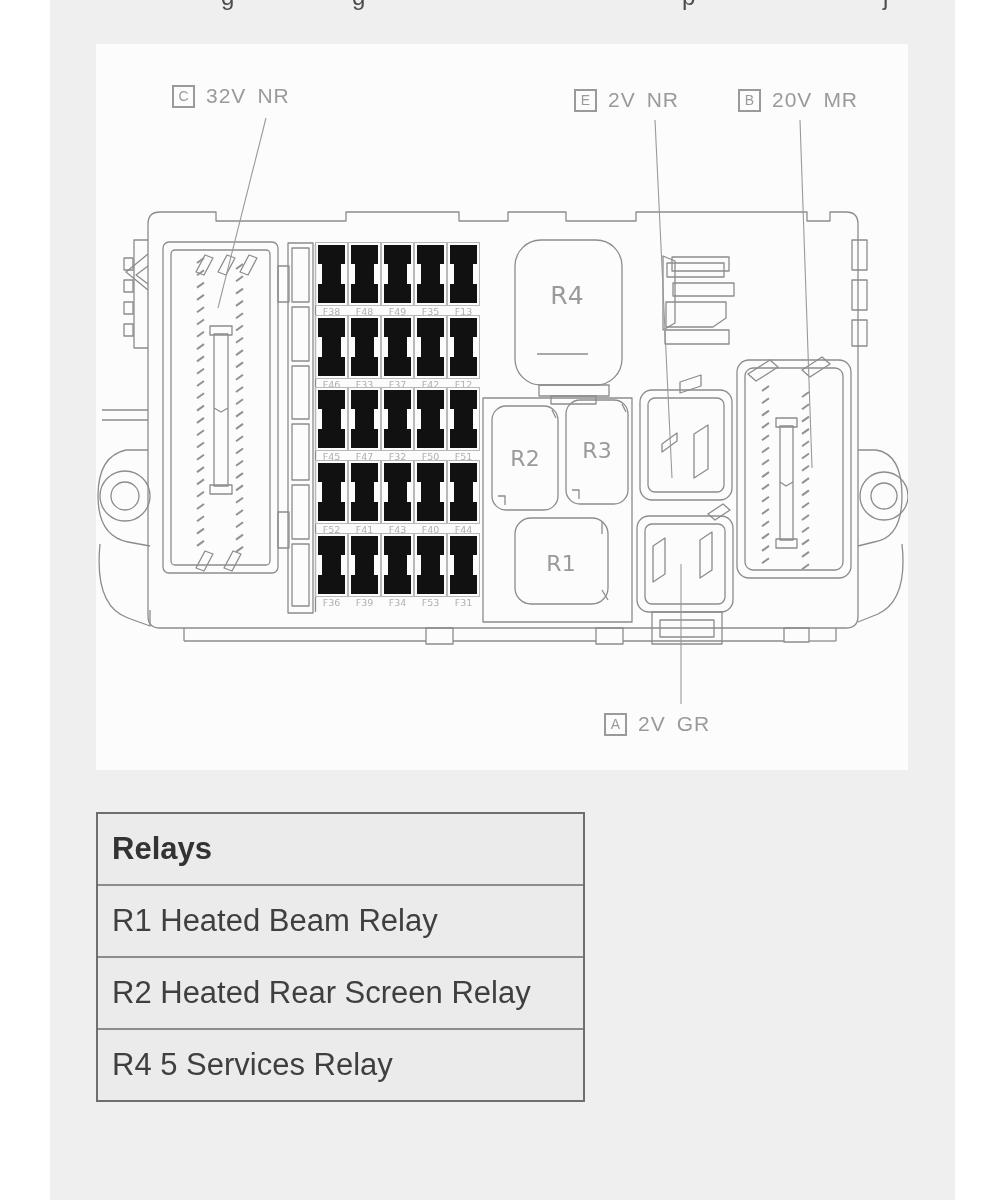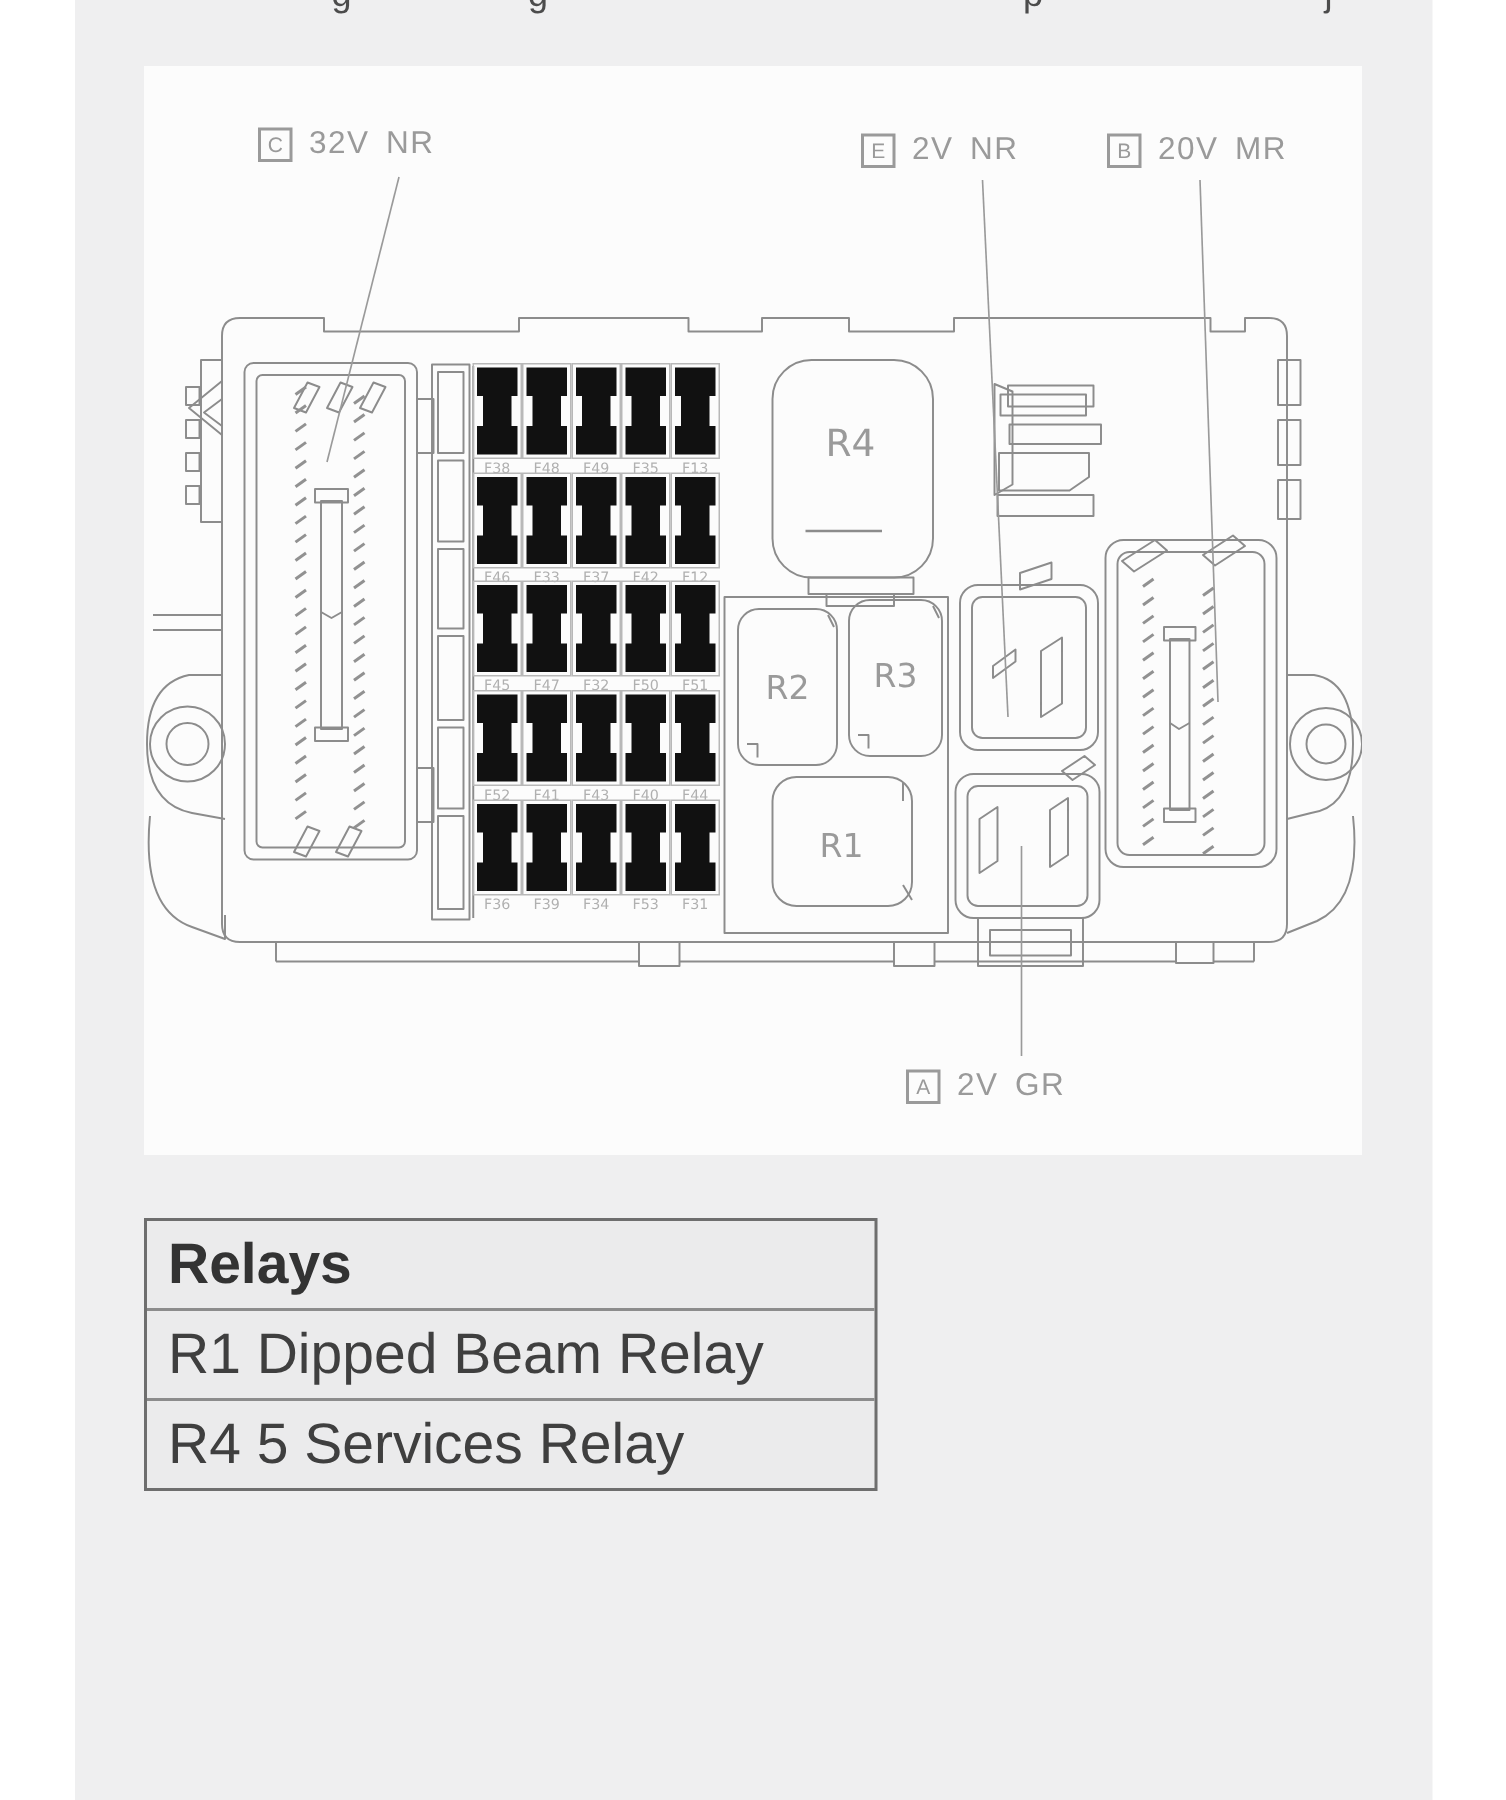--- a/index.html
+++ b/index.html
@@ -22,22 +22,22 @@
   
   .conn-label{position:absolute;display:flex;align-items:center;gap:11px;
               color:#9a9a9a;font-size:21px;letter-spacing:1px;white-space:nowrap;}
   .letter-box{width:19px;height:19px;border:2px solid #9a9a9a;display:flex;
               align-items:center;justify-content:center;font-size:14px;
               letter-spacing:0;flex:0 0 auto;}
 
   
   .relay-table{position:absolute;left:96px;top:812px;width:485px;
                background:#ebebec;border:2px solid #6e6e6e;}
-  .rt-row{height:58px;display:flex;align-items:center;padding-left:14px;
-          font-size:38px;color:#3f3f3f;border-top:2px solid #8c8c8c;}
+  .rt-row{height:70px;display:flex;align-items:center;padding-left:14px;
+          font-size:31px;color:#3f3f3f;border-top:2px solid #8c8c8c;}
   .rt-row:first-child{border-top:none;}
   .rt-header{font-weight:bold;color:#333;}
   svg text{font-family:"DejaVu Sans","Liberation Sans",sans-serif;}
 </style>
 </head>
 <body>
 
 <div class="content-column"></div>
 
 <div class="top-fragments">
@@ -397,15 +397,16 @@
   </div>
   <div class="conn-label" style="left:508px;top:668px">
     <span class="letter-box">A</span>
     <span>2V</span>
     <span>GR</span>
   </div>
 </div>
 
 <div class="relay-table">
   <div class="rt-row rt-header">Relays</div>
-  <div class="rt-row">R1 Dipped Beam Relay</div>
+  <div class="rt-row">R1 Heated Beam Relay</div>
+  <div class="rt-row">R2 Heated Rear Screen Relay</div>
   <div class="rt-row">R4 5 Services Relay</div>
 </div>
 
 </body></html>

